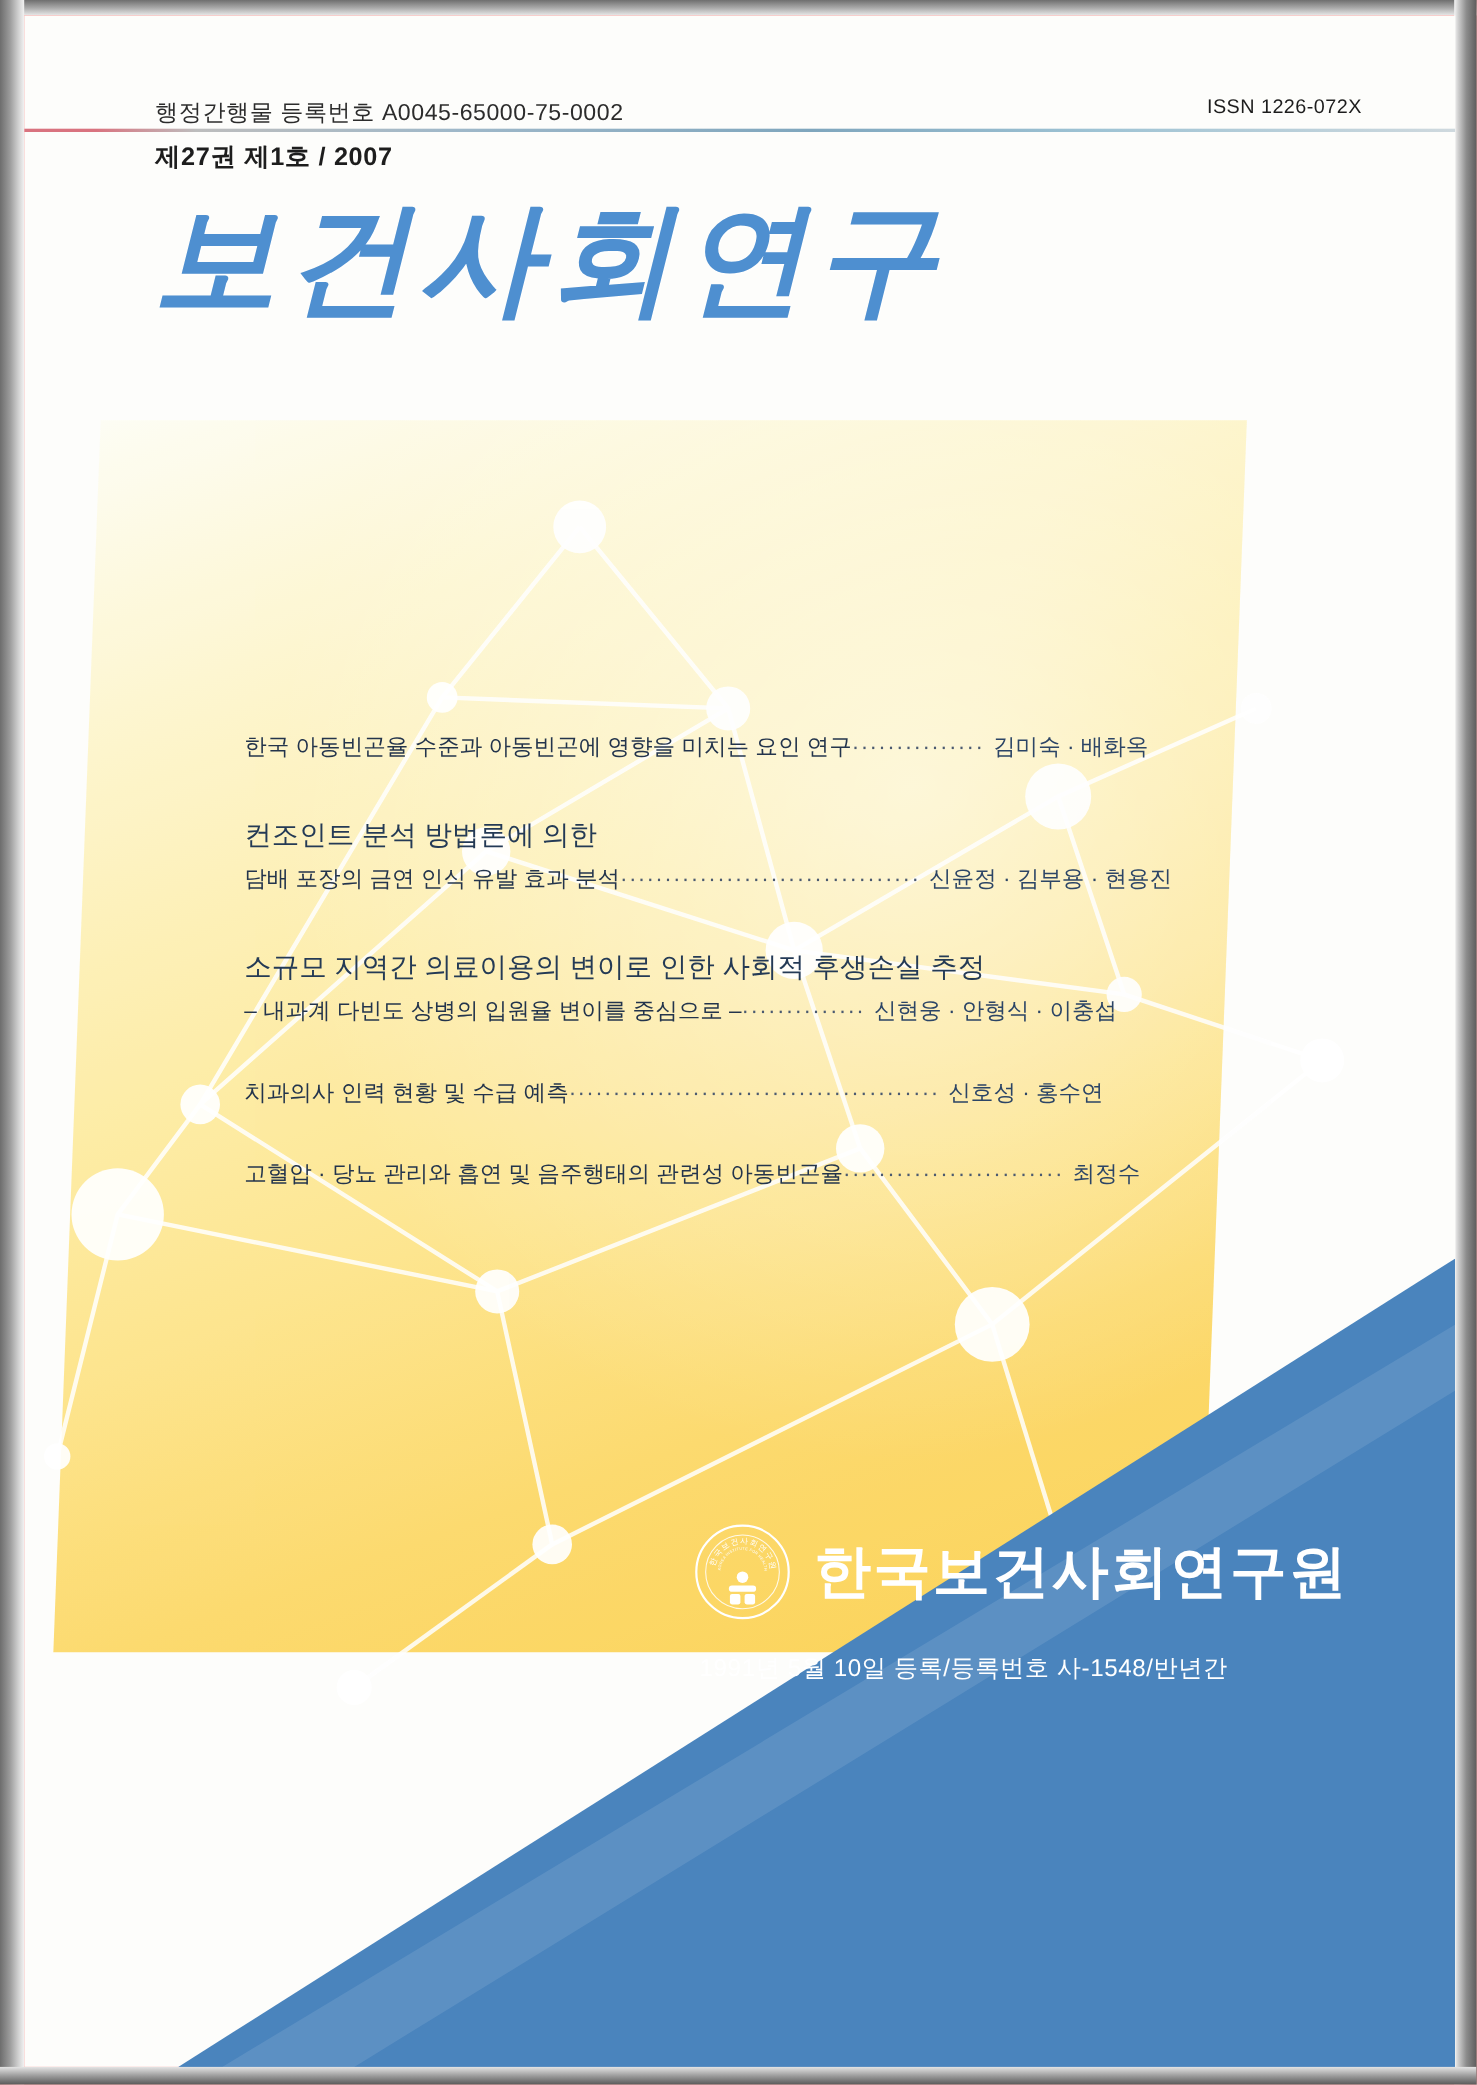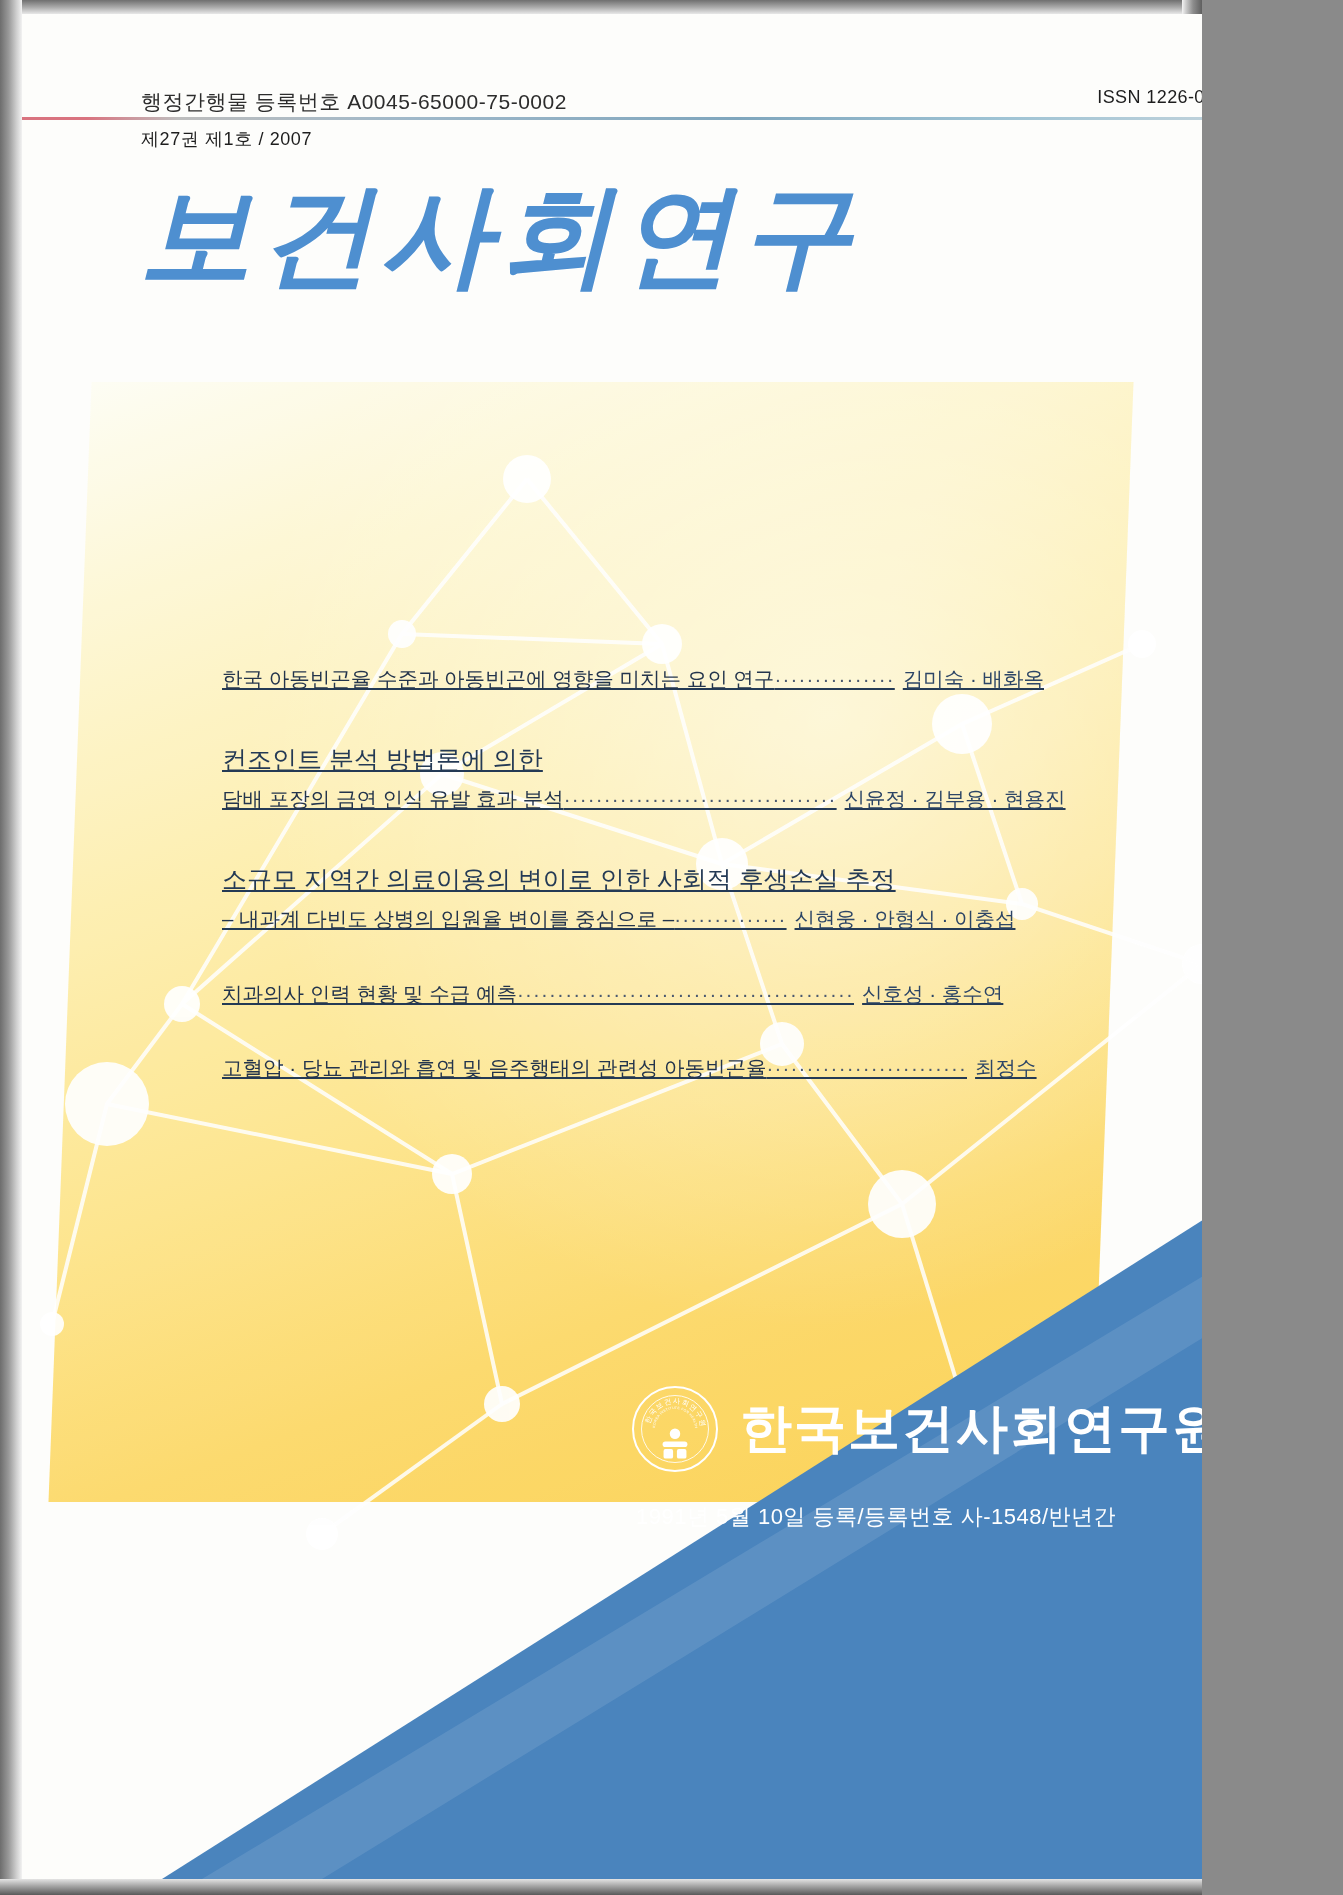--- a/index.html
+++ b/index.html
@@ -5,21 +5,21 @@
   html, body {
     margin: 0;
     padding: 0;
     background: #8a8a8a;
   }
   body {
     font-family: "Liberation Sans", sans-serif;
   }
   .page {
     position: relative;
-    width: 1202px;
+    width: 1342px;
     height: 1895px;
     background: #ef4444;
     overflow: hidden;
   }
   
   .scan-edge-left {
     position: absolute;
     left: 0; top: 0;
     width: 22px; height: 1895px;
     background: linear-gradient(90deg,#6d6d6d 0%, #9a9a9a 40%, #cfcfcf 75%, #f2f2f2 100%);
@@ -70,22 +70,22 @@
     position: absolute;
     right: 85px; top: 73px;
     font-size: 18px;
     color: #1d1d1d;
     letter-spacing: 0.4px;
     white-space: nowrap;
   }
   .volume-line {
     position: absolute;
     left: 119px; top: 113px;
-    font-size: 18px;
-    font-weight: normal;
+    font-size: 23px;
+    font-weight: bold;
     color: #1d1d1d;
     letter-spacing: 0.6px;
     white-space: nowrap;
   }
 
   .journal-title {
     position: absolute;
     left: 118px; top: 158px;
     font-size: 112px;
     font-weight: bold;
@@ -146,21 +146,20 @@
 
   
   .toc {
     position: absolute;
     left: 200px; top: 648px;
     width: 880px;
   }
   .toc-entry {
     margin-bottom: 40px;
     color: #243a55;
-    text-decoration: underline;
   }
   .toc-line {
     display: flex;
     align-items: baseline;
     font-size: 20.5px;
     line-height: 1.7;
     white-space: nowrap;
   }
   .toc-title {
     color: #23344c;

